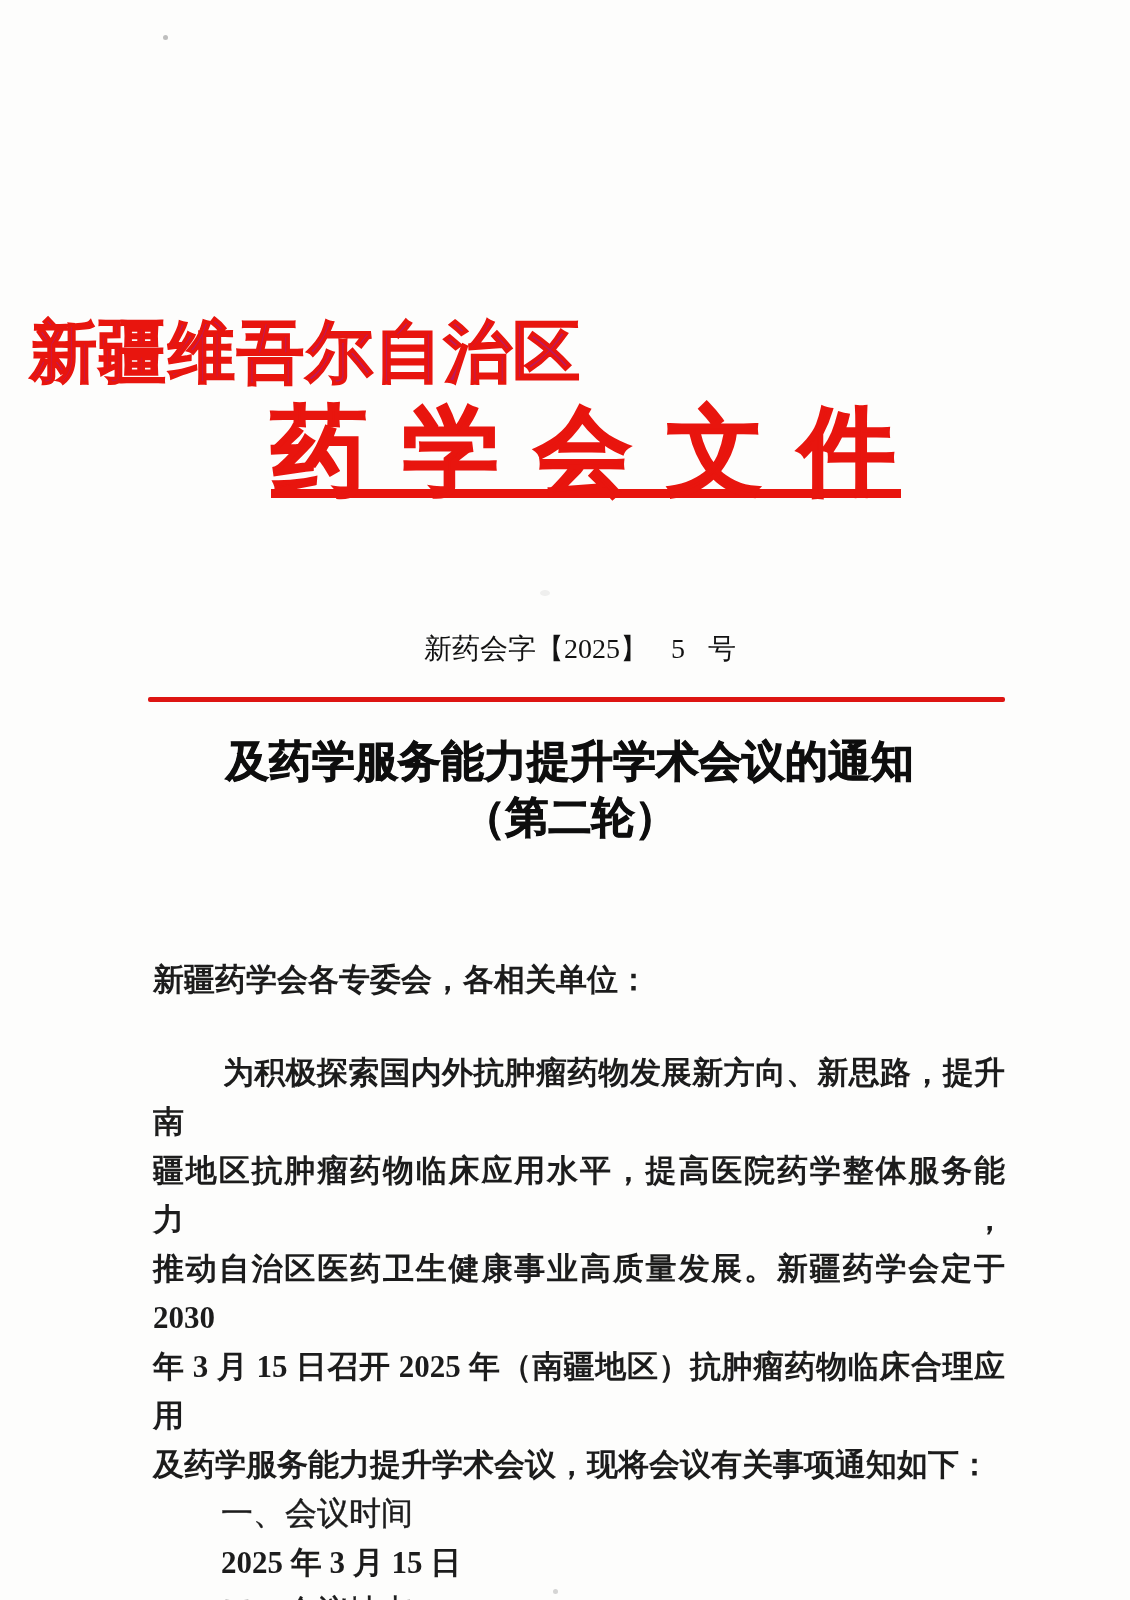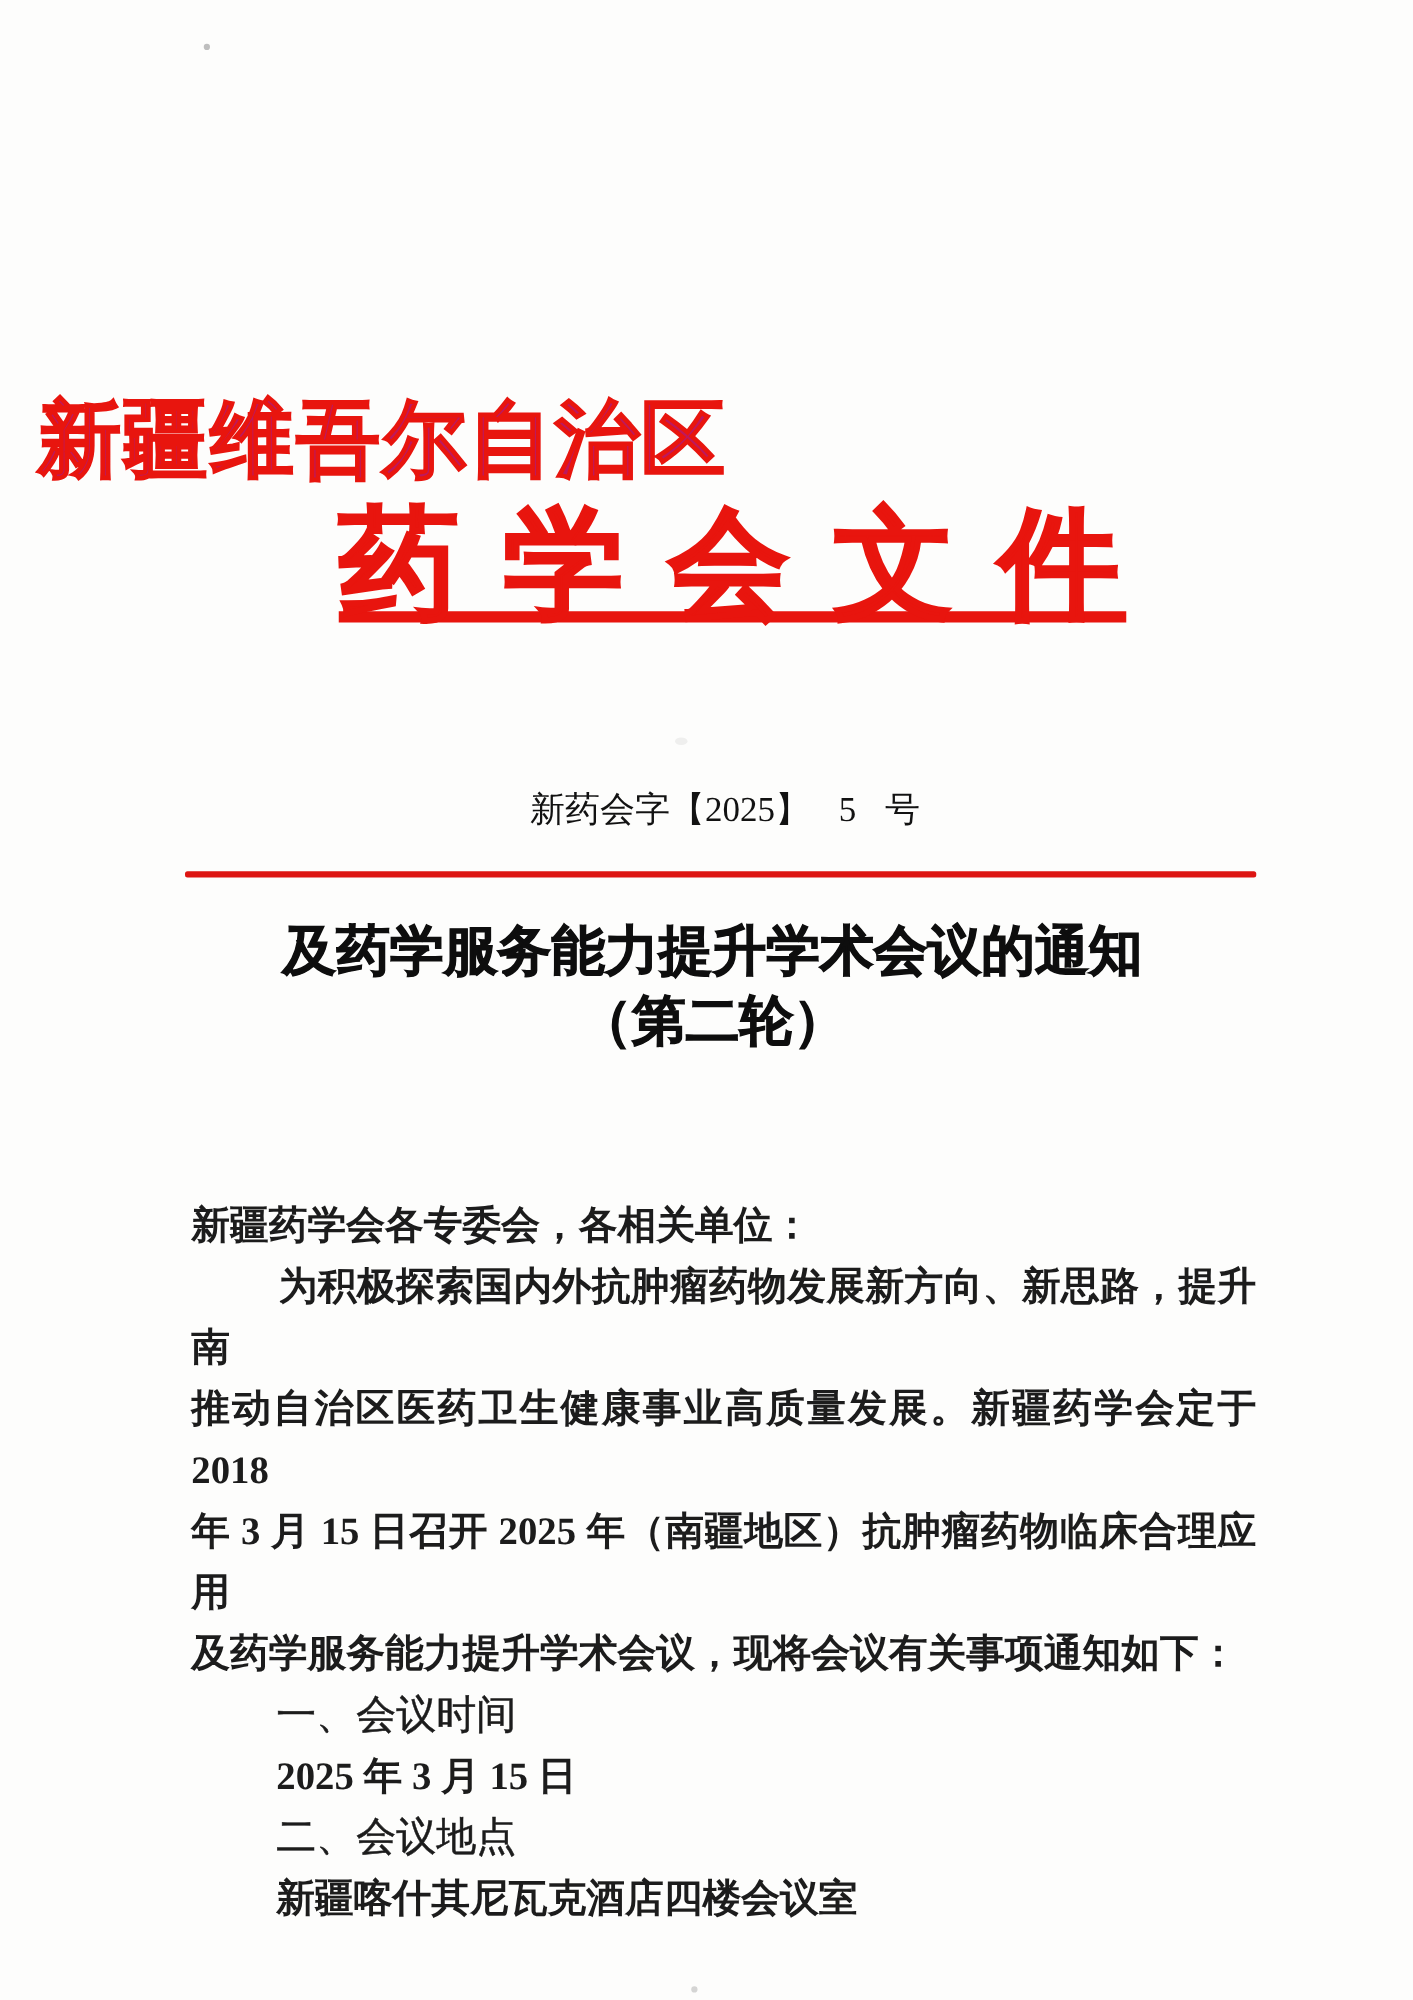--- a/index.html
+++ b/index.html
@@ -62,21 +62,21 @@
 
   
   .body-block {
     position:absolute; top:955px; left:153px; width:852px;
     font-size:31px; line-height:49px;
     color:#1c1c1c;
   }
   .line { min-height:49px; white-space:nowrap;font-weight:bold; }
   .wrap { white-space:normal; }
   .jfull { text-align:justify; text-align-last:justify; white-space:normal; }
-  .indent { text-indent:70px; }
+  .indent { text-indent:70px;margin-top:44px; }
   .inset { padding-left:68px; }
   .hei {
     font-family:"Liberation Sans","DejaVu Sans",sans-serif;
     font-weight:normal; font-size:32px;
     -webkit-text-stroke:0.4px #1c1c1c;
   }
 
   
   .speck { position:absolute; border-radius:50%; background:#8a8a8a; }
   .speck-1 { left:163px; top:35px;  width:5px; height:5px; opacity:.55; }
@@ -102,21 +102,22 @@
   <div class="doc-title">
     <div>及药学服务能力提升学术会议的通知</div>
     <div>（第二轮）</div>
   </div>
 
   <div class="body-block">
 
     <div class="line">新疆药学会各专委会，各相关单位：</div>
 
     <div class="line jfull indent">为积极探索国内外抗肿瘤药物发展新方向、新思路，提升南</div>
-    <div class="line jfull">推动自治区医药卫生健康事业高质量发展。新疆药学会定于 2018</div>
+    <div class="line jfull">疆地区抗肿瘤药物临床应用水平，提高医院药学整体服务能力，</div>
+    <div class="line jfull">推动自治区医药卫生健康事业高质量发展。新疆药学会定于 2030</div>
     <div class="line jfull">年 3 月 15 日召开 2025 年（南疆地区）抗肿瘤药物临床合理应用</div>
     <div class="line wrap">及药学服务能力提升学术会议，现将会议有关事项通知如下：</div>
 
     <div class="line inset hei">一、会议时间</div>
     <div class="line inset">2025 年 3 月 15 日</div>
 
     <div class="line inset hei">二、会议地点</div>
     <div class="line inset">新疆喀什其尼瓦克酒店四楼会议室</div>
 
   </div>

